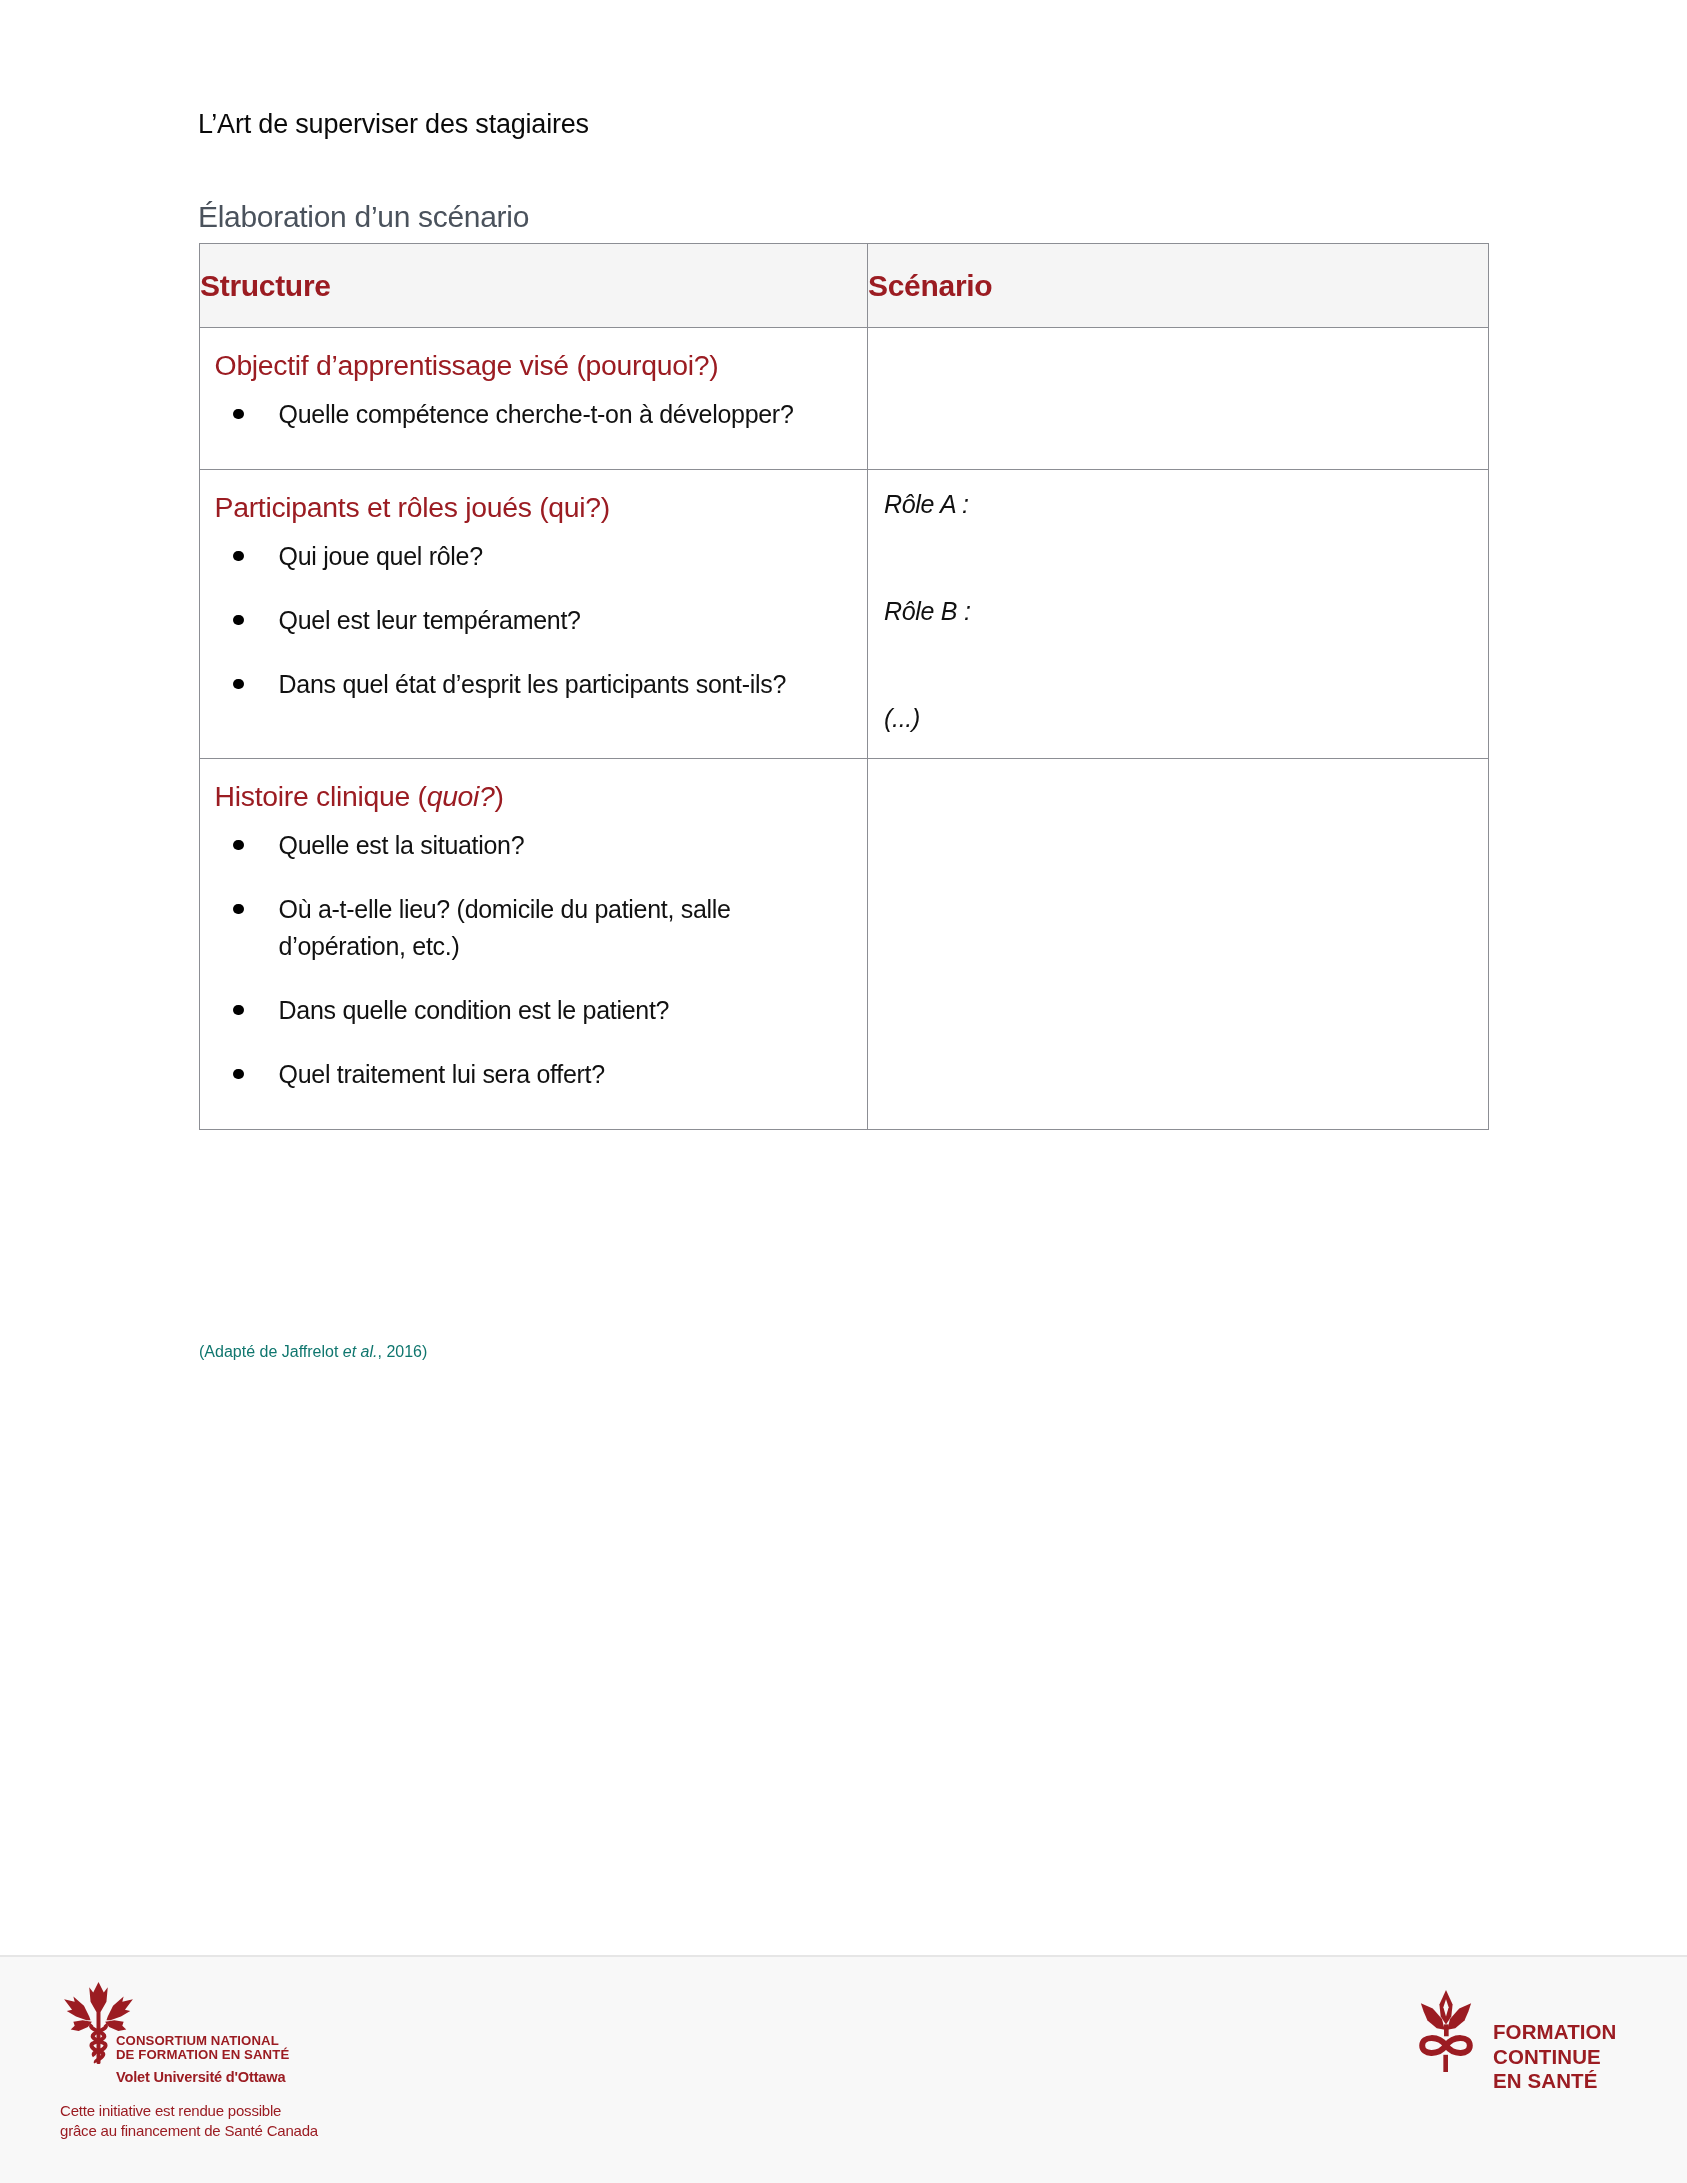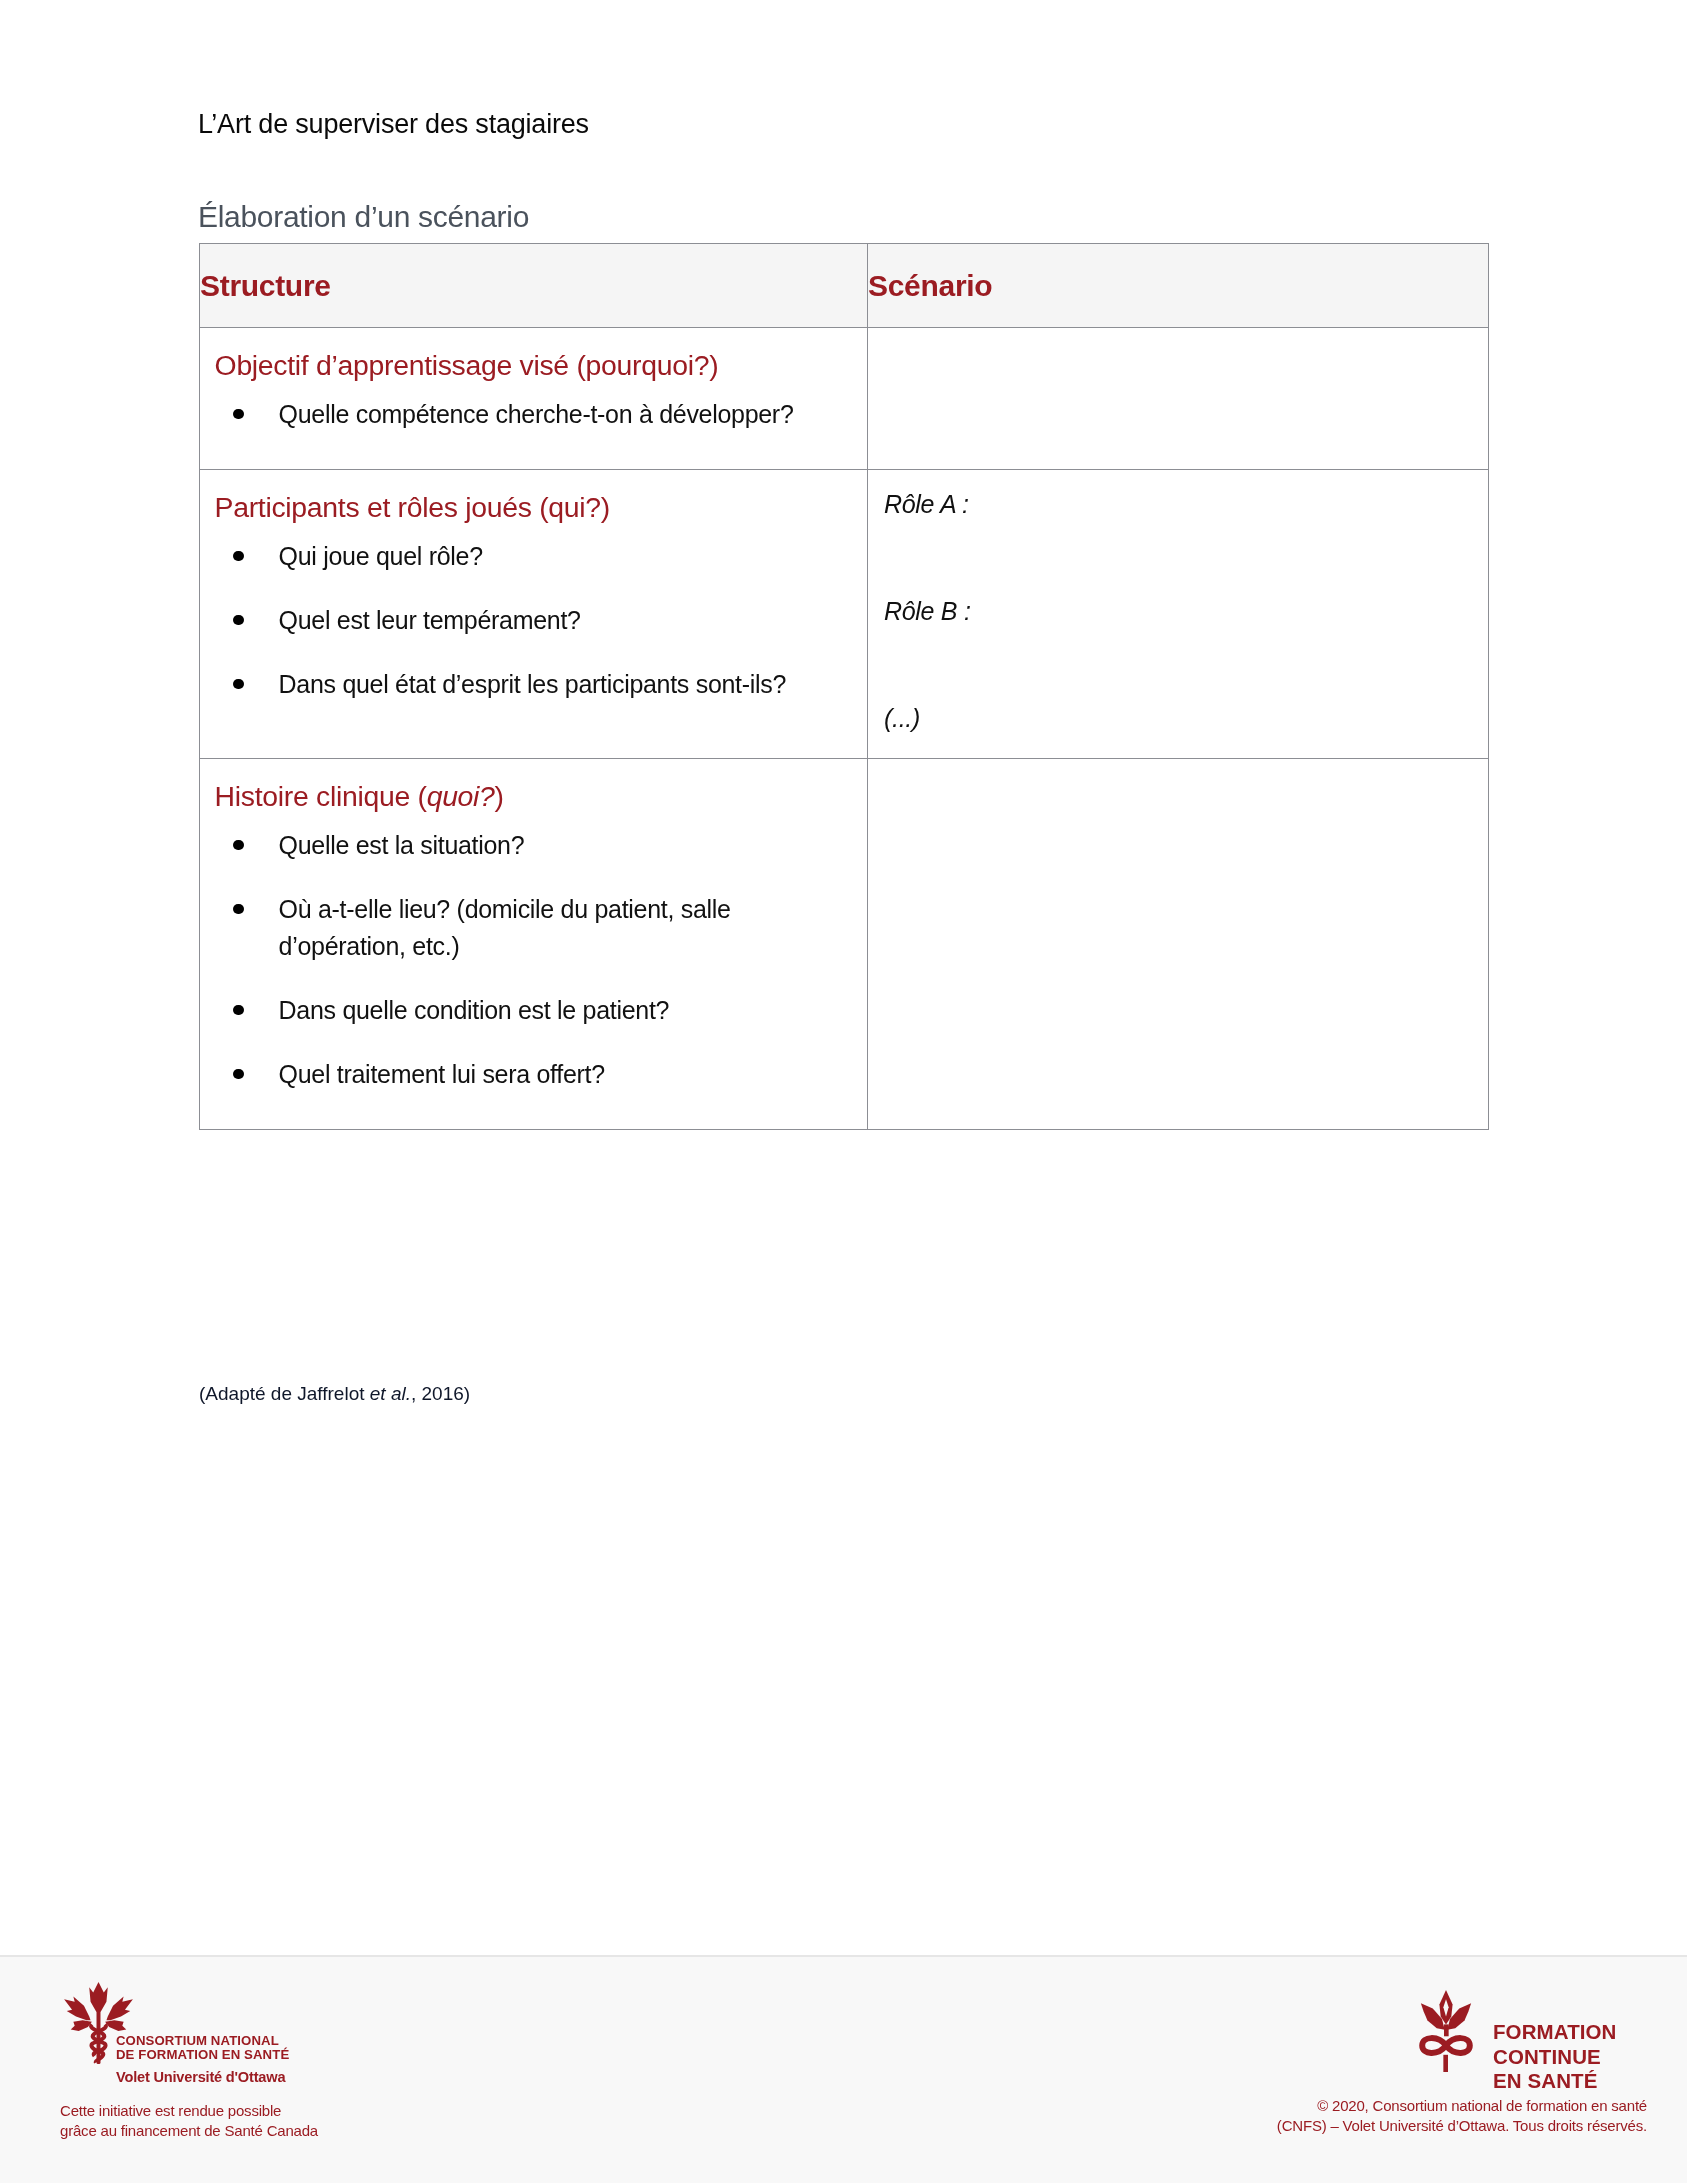--- a/index.html
+++ b/index.html
@@ -50,21 +50,21 @@
     position: absolute; left: 18.5px; top: 13.2px; width: 10.6px; height: 10.6px;
     border-radius: 50%; background: #000;
   }
   .role-cell { padding: 16px 13.2px 0 16px; }
   .role-line {
     font-style: italic; font-size: 25px; line-height: 37px; color: #111;
     letter-spacing: -0.3px; height: 37px;
   }
   .role-gap { height: 70px; }
   .caption {
-    left: 199px; top: 1381px; font-size: 19px; line-height: 26.5px; color: #0f172a;
+    left: 199px; top: 1339px; font-size: 16px; line-height: 26.5px; color: #0f766e;
   }
   .caption em { font-style: italic; }
 
   .footer {
     left: 0; top: 1955px; width: 1687px; height: 228px;
     background: #f8f8f8; border-top: 2.6px solid #e6e6e6;
   }
   .footer-red { color: #9b1c22; }
   .cnfs-name {
     left: 116px; top: 77px; font-size: 13.2px; line-height: 14px; font-weight: bold;
@@ -222,18 +222,14 @@
     </g>
     <g fill="#f8f8f8">
       <path d="M42 14 L46 26 L42 40 L38 26 Z"></path>
     </g>
   </svg>
   <div class="abs fcs-name footer-red">
     <div>FORMATION</div>
     <div>CONTINUE</div>
     <div>EN SANTÉ</div>
   </div>
-  <div class="abs fcs-copyright footer-red">
-    <div>© 2020, Consortium national de formation en santé</div>
-    <div>(CNFS) – Volet Université d’Ottawa. Tous droits réservés.</div>
-  </div>
 </div>
 
 
 </body></html>

